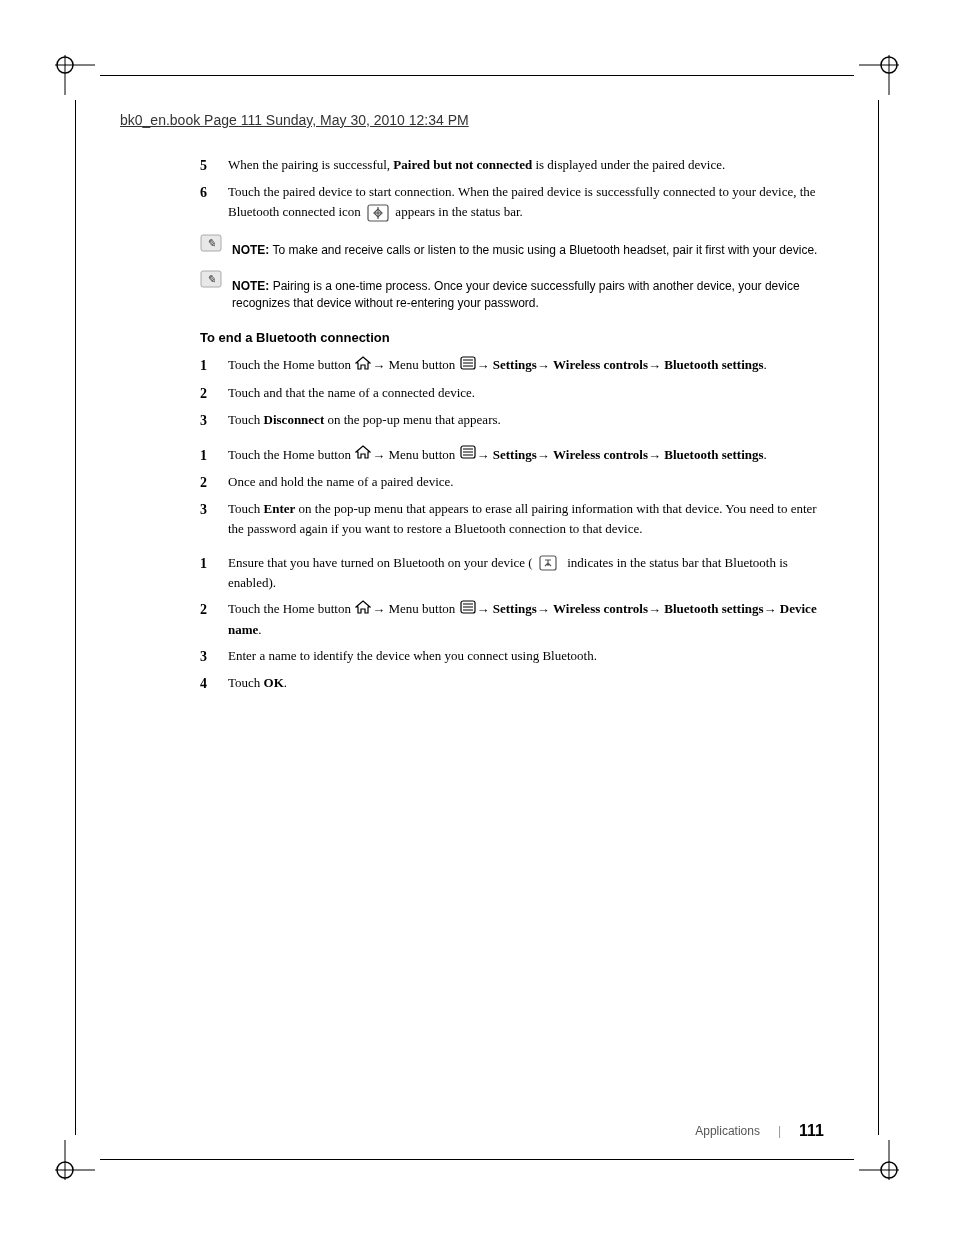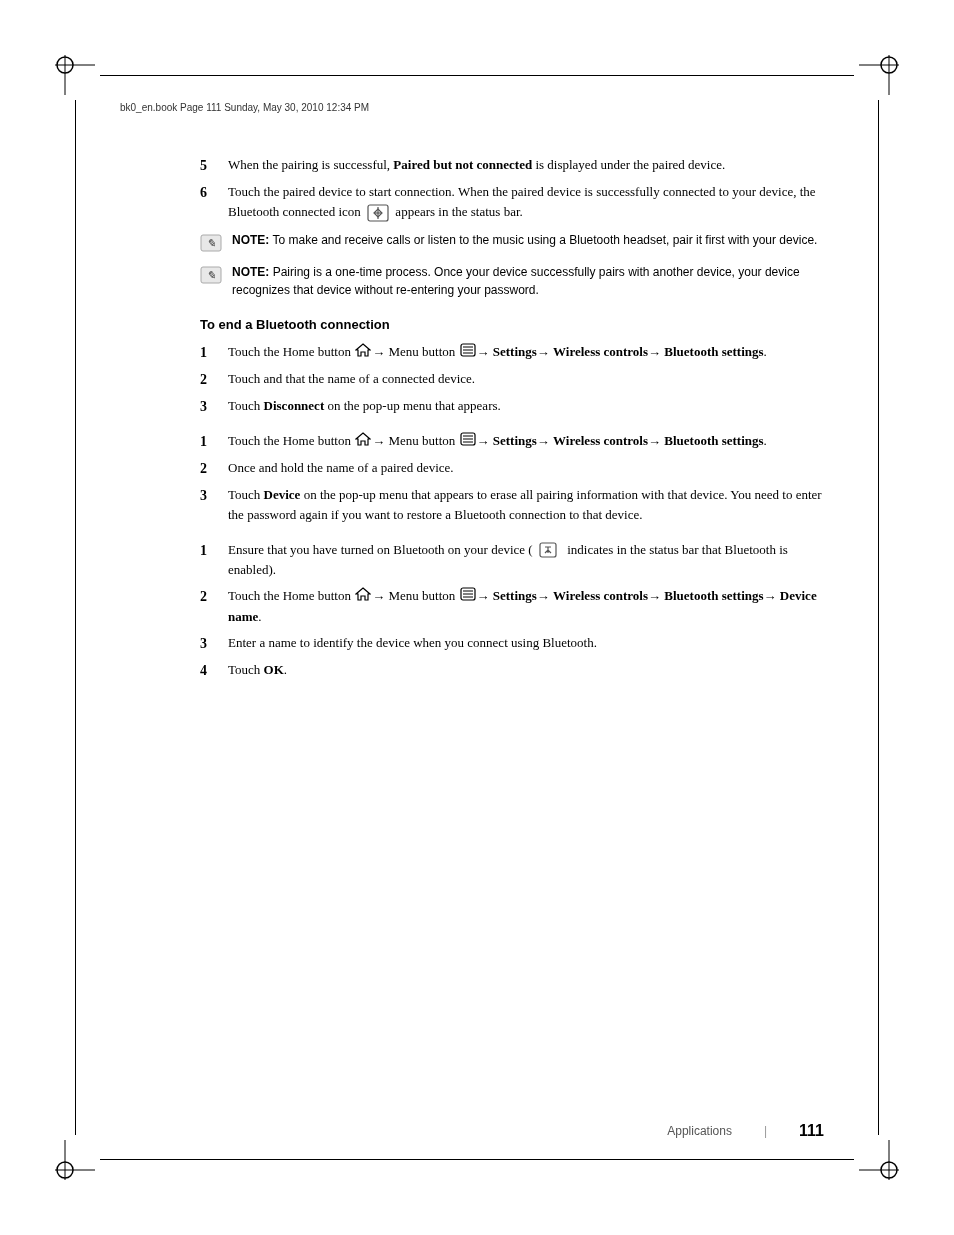--- a/index.html
+++ b/index.html
@@ -59,26 +59,27 @@
       right: 75px;
       top: 100px;
       bottom: 100px;
       width: 1px;
       border-left: 1px solid #000;
     }
 
     
     .header-bar {
       position: absolute;
-      top: 102px;
+      top: 112px;
       left: 120px;
       right: 120px;
-      font-size: 10px;
+      font-size: 14px;
       font-family: Arial, sans-serif;
       color: #333;
+      text-decoration: underline;
     }
 
     
     .content {
       position: absolute;
       top: 155px;
       left: 200px;
       right: 130px;
       bottom: 130px;
     }
@@ -124,20 +125,21 @@
       margin-top: 2px;
     }
     .note-icon svg {
       width: 22px;
       height: 18px;
     }
     .note-text {
       font-size: 12px;
       font-family: Arial, sans-serif;
       line-height: 1.45;
+      margin-top: 10px;
     }
     .note-text b { font-weight: bold; }
 
     
     .section-heading {
       font-size: 13px;
       font-weight: bold;
       margin: 18px 0 10px 0;
       font-family: Liberation Sans, sans-serif;
     }
@@ -303,21 +305,21 @@
   <div class="step-item mb6">
     <div class="step-num"><b>2</b></div>
     <div class="step-text">
       Once and hold the name of a paired device.
     </div>
   </div>
 
   <div class="step-item mb14">
     <div class="step-num"><b>3</b></div>
     <div class="step-text">
-      Touch <b>Device</b> on the pop-up menu that appears to erase all pairing information with that device. You need to enter the password again if you want to restore a Bluetooth connection to that device.
+      Touch <b>Enter</b> on the pop-up menu that appears to erase all pairing information with that device. You need to enter the password again if you want to restore a Bluetooth connection to that device.
     </div>
   </div>
 
 
   <div class="step-item mb6">
     <div class="step-num"><b>1</b></div>
     <div class="step-text">
       Ensure that you have turned on Bluetooth on your device (
       <span class="bt-icon">
         <svg viewBox="0 0 18 16" width="18" height="16">
@@ -358,17 +360,17 @@
 
   <div class="step-item mb6">
     <div class="step-num"><b>4</b></div>
     <div class="step-text">
       Touch <b>OK</b>.
     </div>
   </div>
 
 </div>
 
-<div style="position:absolute; bottom:95px; left:0; right:130px; display:flex; justify-content:flex-end; align-items:center; gap:32px; font-family:Arial,sans-serif; font-size:12px; color:#555;">
+<div style="position:absolute; bottom:95px; left:0; right:130px; display:flex; justify-content:flex-end; align-items:center; gap:18px; font-family:Arial,sans-serif; font-size:12px; color:#555;">
   <span>Applications</span>
   <span style="color:#999;">|</span>
   <span style="font-size:16px; font-weight:bold; color:#000;">111</span>
 </div>
 
 </body></html>

